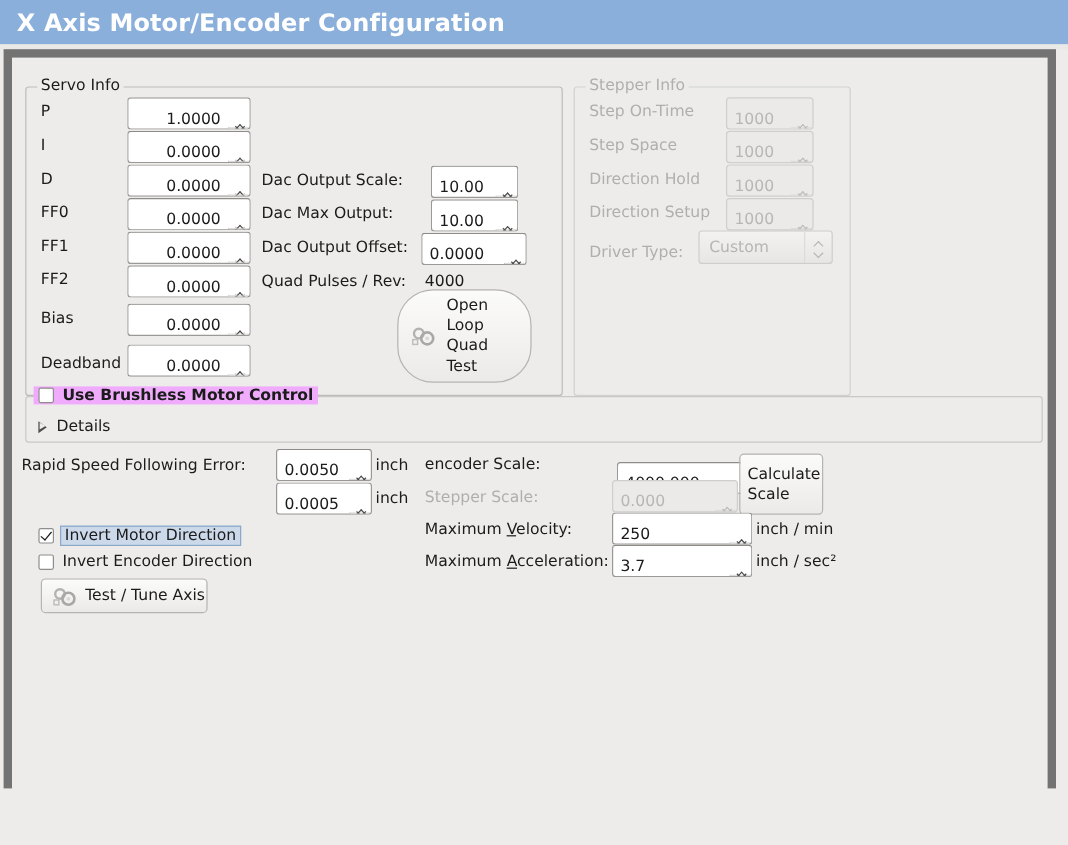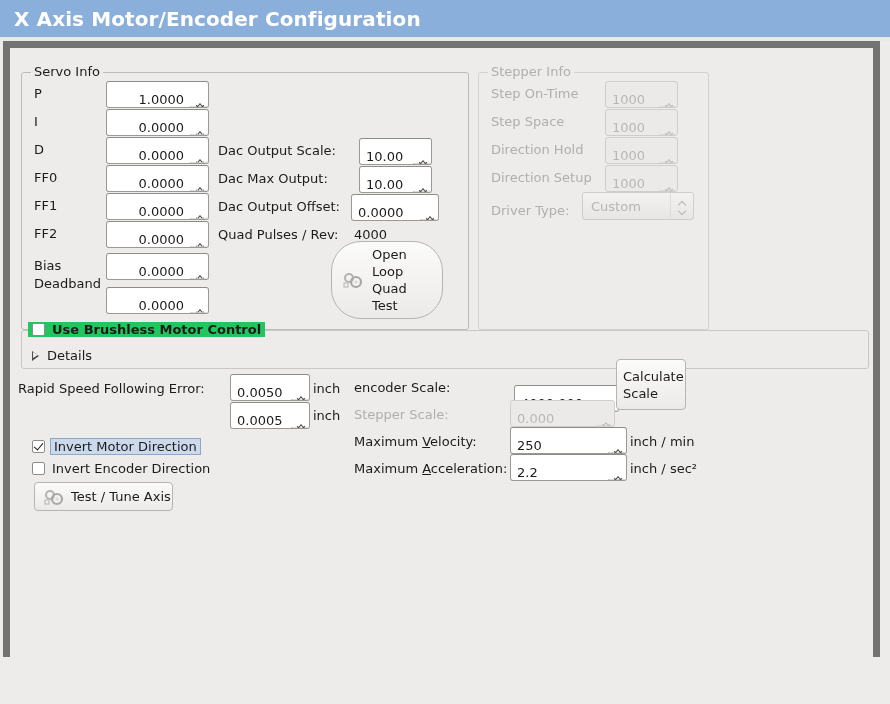--- a/index.html
+++ b/index.html
@@ -129,21 +129,21 @@
     cursor:default;
   }
 
   #open-loop-btn{left:321px;top:193px;width:112px;height:78px;
     justify-content:flex-start;padding-left:10px;gap:8px;border-radius:30px;}
   #open-loop-btn .txt{line-height:17px;text-align:left;}
 
   #test-tune-btn{left:24px;top:434px;width:139px;height:29px;
     justify-content:flex-start;padding-left:8px;gap:6px;}
 
-  #calc-scale-btn{left:606px;top:311px;width:70px;height:51px;
+  #calc-scale-btn{left:606px;top:330px;width:70px;height:51px;
     justify-content:flex-start;padding-left:6px;}
   #calc-scale-btn .txt{line-height:17px;text-align:left;}
 
   
   .gears{width:22px;height:20px;flex:0 0 22px;}
 
   
   .cbrow{position:absolute;display:flex;align-items:center;gap:7px;}
   .cbbox{
     width:13px;height:13px;flex:0 0 13px;
@@ -162,21 +162,21 @@
     padding:0px 3px;margin-left:-2px;
   }
 
   
   #brushless-frame{
     position:absolute;left:11px;top:282px;width:846px;height:37px;
     border:1px solid #c9c8c6;border-radius:3px;background:#edecea;
   }
   #brushless-legend{
     position:absolute;left:18px;top:274px;
-    background:#22c55e;padding:0 4px;
+    background:#f0abfc;padding:0 4px;
     display:flex;align-items:center;gap:7px;z-index:3;
   }
   #details-row{
     position:absolute;left:22px;top:300px;
     display:flex;align-items:center;gap:8px;
   }
   .tri{
     width:0;height:0;
     border-left:7px solid transparent;
     border-top:5px solid transparent;border-bottom:5px solid transparent;
@@ -215,21 +215,21 @@
     <span class="legend">Servo Info</span>
   </div>
 
   <div class="lbl" style="left:24px;top:38px;">P</div>
   <div class="lbl" style="left:24px;top:66px;">I</div>
   <div class="lbl" style="left:24px;top:94px;">D</div>
   <div class="lbl" style="left:24px;top:122px;">FF0</div>
   <div class="lbl" style="left:24px;top:150px;">FF1</div>
   <div class="lbl" style="left:24px;top:178px;">FF2</div>
   <div class="lbl" style="left:24px;top:210px;">Bias</div>
-  <div class="lbl" style="left:24px;top:228px;">Deadband</div>
+  <div class="lbl" style="left:24px;top:248px;">Deadband</div>
 
   <div class="spin ralign" style="left:96px;top:33px;width:103px;">
     <div class="val">1.0000</div>
     <div class="btns">
         <div class="ar up"></div>
         <div class="ar dn"></div>
       </div>
   </div>
   <div class="spin ralign halfdis" style="left:96px;top:61px;width:103px;">
     <div class="val">0.0000</div>
@@ -450,21 +450,21 @@
         <div class="ar up"></div>
         <div class="ar dn"></div>
       </div>
   </div>
   <div class="lbl" style="left:620px;top:386px;">inch / min</div>
 
   <div class="lbl" style="left:344px;top:413px;">
     <span>Maximum </span><span class="u" style="text-decoration:underline;">A</span><span>cceleration:</span>
   </div>
   <div class="spin" style="left:500px;top:406px;width:117px;">
-    <div class="val">2.2</div>
+    <div class="val">3.7</div>
     <div class="btns">
         <div class="ar up"></div>
         <div class="ar dn"></div>
       </div>
   </div>
   <div class="lbl" style="left:620px;top:413px;">inch / sec²</div>
 
 </div>
 
 <div id="bottom">

